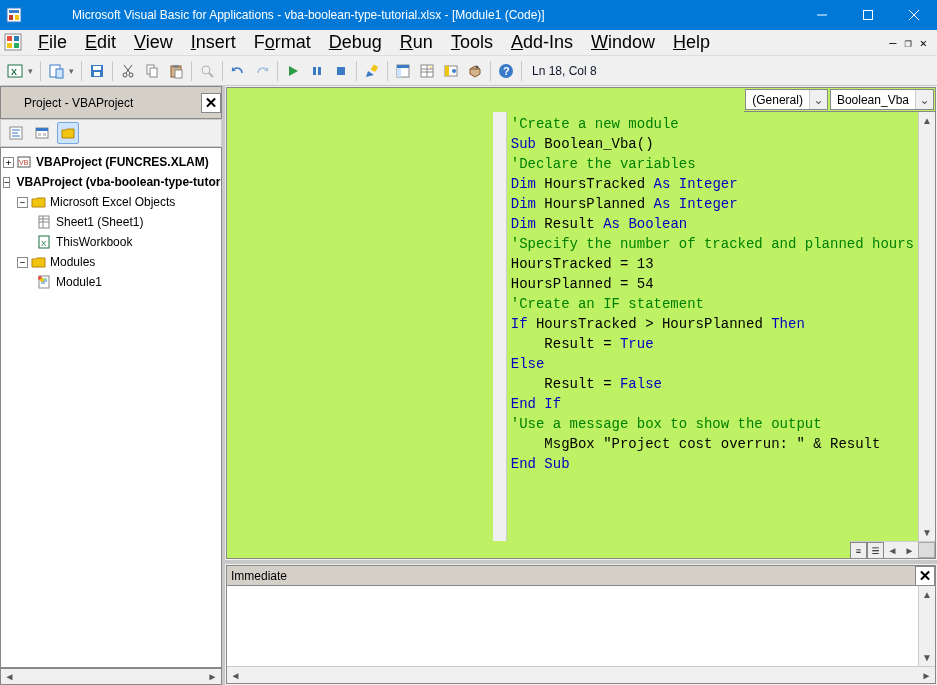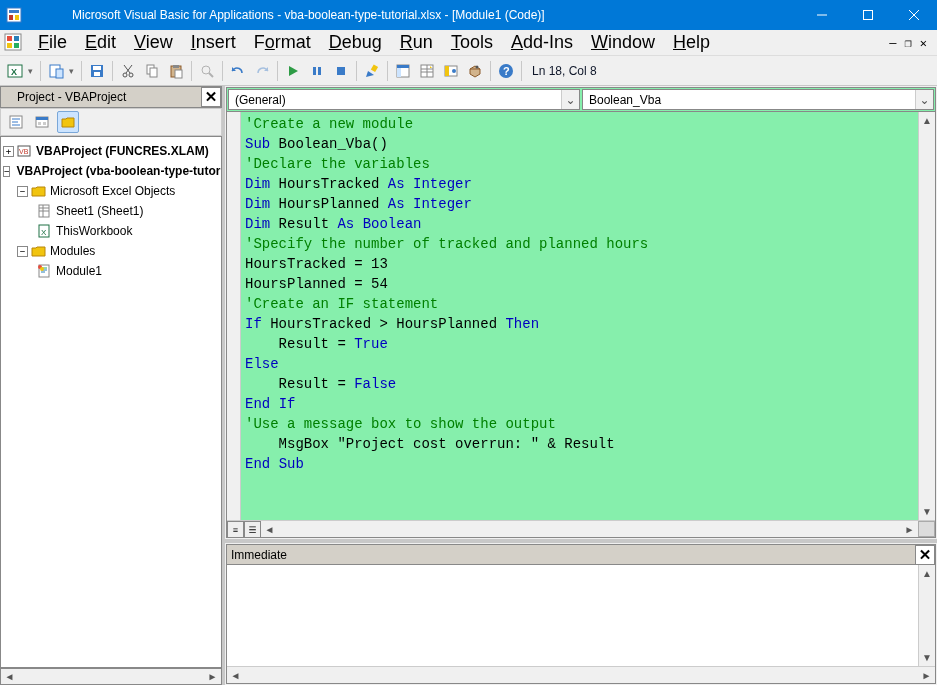--- a/index.html
+++ b/index.html
@@ -23,59 +23,59 @@
 .tb-btn { width: 22px; height: 22px; display: flex; align-items: center; justify-content: center; border: 1px solid transparent; border-radius: 2px; }
 .tb-btn.disabled { opacity: .4; }
 .tb-sep { width: 1px; height: 20px; background: #c8c8c8; margin: 0 2px; }
 .tb-dd { width: 8px; color: #666; font-size: 9px; }
 .tb-status { margin-left: 6px; font-size: 12px; color: #0f172a; }
 
 .workspace { display: flex; height: calc(685px - 30px - 26px - 30px); }
 
 
 .project-panel { width: 225px; display: flex; flex-direction: column; border-right: 3px solid #c8c8c8; }
-.proj-title { background: #d4d0c8; border: 1px solid #888; height: 22px; display: flex; align-items: center; padding-left: 16px; font-size: 12px; }
+.proj-title { background: #d4d0c8; border: 1px solid #888; height: 33px; display: flex; align-items: center; padding-left: 23px; font-size: 12px; }
 .proj-title .x { margin-left: auto; width: 20px; text-align: center; font-weight: bold; font-size: 15px; cursor: default; background:#fff; border:1px solid #888;}
 .proj-tools { height: 28px; background: #f0f0f0; border: 1px solid #ccc; display: flex; align-items: center; padding: 2px 4px; gap: 4px; }
 .proj-tool { width: 22px; height: 22px; display: flex; align-items: center; justify-content: center; border: 1px solid transparent; }
 .proj-tool.active { border: 1px solid #7aa7d8; background: #cce4ff; border-radius: 2px; }
 .proj-tree { flex: 1; background: #fff; border: 1px solid #888; overflow: auto; font-size: 12px; padding: 4px 2px; line-height: 18px; }
 .tree-row { display: flex; align-items: center; white-space: nowrap; gap: 3px; padding: 1px 0;}
 .tree-row .exp { width: 11px; height: 11px; border: 1px solid #888; display: inline-flex; align-items: center; justify-content: center; font-size: 9px; font-family: monospace; color: #000; background:#fff; line-height:1;}
 .tree-row .label { }
 .tree-row .label.bold { font-weight: bold; }
 .ind1 { padding-left: 14px; } .ind2 { padding-left: 34px; }
 .proj-sb-h { height: 17px; background: #f0f0f0; border: 1px solid #888; display:flex; align-items:center;}
 .proj-sb-h .arrow { width:17px; text-align:center; color:#555; font-size:10px;}
 .proj-sb-h .track { flex:1; }
 
 
 .right-side { flex: 1; display: flex; flex-direction: column; }
 .splitter-v { height: 4px; background: #c8c8c8; }
 
-.code-area { flex: 1; display: flex; flex-direction: column; background: #86efac; border: 1px solid #888; margin: 1px; }
+.code-area { flex: 1; display: flex; flex-direction: column; background: #bef264; border: 1px solid #888; margin: 1px; align-items: flex-end; }
 .code-selectors { height: 24px; display: flex; border-bottom: 1px solid #888; }
 .sel { flex: 1; display: flex; align-items: center; border: 1px solid #888; background: #fff; margin: 1px; font-size: 12px; }
 .sel .seltext { flex: 1; padding: 0 6px; }
 .sel .selarr { width: 18px; text-align: center; border-left: 1px solid #ccc; color: #555; background:#f0f0f0; height:100%; display:flex; align-items:center; justify-content:center;}
 .code-body { flex: 1; display: flex; overflow: hidden; }
 .margin-bar { width: 14px; background: #f0f0f0; border-right: 1px solid #ccc; }
 .code-text { flex: 1; font-family: Liberation Mono, monospace; font-size: 14px; line-height: 20px; padding: 2px 4px; white-space: pre; overflow: hidden; color: #000; }
 .code-text .cmt { color: #008000; }
 .code-text .kw { color: #0000c0; }
 .vsb { width: 17px; background: #f0f0f0; border-left: 1px solid #ccc; display:flex; flex-direction:column; }
 .vsb .arrow { height: 17px; text-align:center; font-size:10px; color:#555; display:flex; justify-content:center; align-items:center;}
 .vsb .track { flex:1; }
 .hsb-row { height: 17px; display: flex; background: #f0f0f0; border-top: 1px solid #ccc; }
 .hsb-row .viewbtn { width: 17px; height:17px; border: 1px solid #888; background:#eee; display:flex; align-items:center; justify-content:center; font-size:9px;}
 .hsb-row .arrow { width:17px; text-align:center; font-size:10px; color:#555; display:flex; align-items:center; justify-content:center;}
 .hsb-row .track { flex:1; }
 .hsb-row .corner { width:17px; background:#dcdcdc; border:1px solid #aaa;}
 
-.immediate { height: 140px; display: flex; flex-direction: column; border: 1px solid #888; margin: 1px; }
+.immediate { height: 119px; display: flex; flex-direction: column; border: 1px solid #888; margin: 1px; }
 .imm-title { background: #d4d0c8; height: 20px; display: flex; align-items: center; padding-left: 4px; font-size: 12px; border-bottom:1px solid #888;}
 .imm-title .x { margin-left: auto; width: 20px; text-align: center; font-weight: bold; font-size: 15px; background:#fff; border:1px solid #888;}
 .imm-body { flex: 1; background: #fff; display:flex;}
 .imm-body .txt { flex:1; }
 .imm-body .vsb2 { width:17px; background:#f0f0f0; border-left:1px solid #ccc; display:flex; flex-direction:column;}
 .imm-body .vsb2 .arrow { height:17px; text-align:center; font-size:10px; color:#555; display:flex; align-items:center; justify-content:center;}
 .imm-body .vsb2 .track { flex:1;}
 .imm-hsb { height:17px; display:flex; background:#f0f0f0; border-top:1px solid #ccc;}
 .imm-hsb .arrow { width:17px; text-align:center; font-size:10px; color:#555; display:flex; align-items:center; justify-content:center;}
 .imm-hsb .track { flex:1;}

